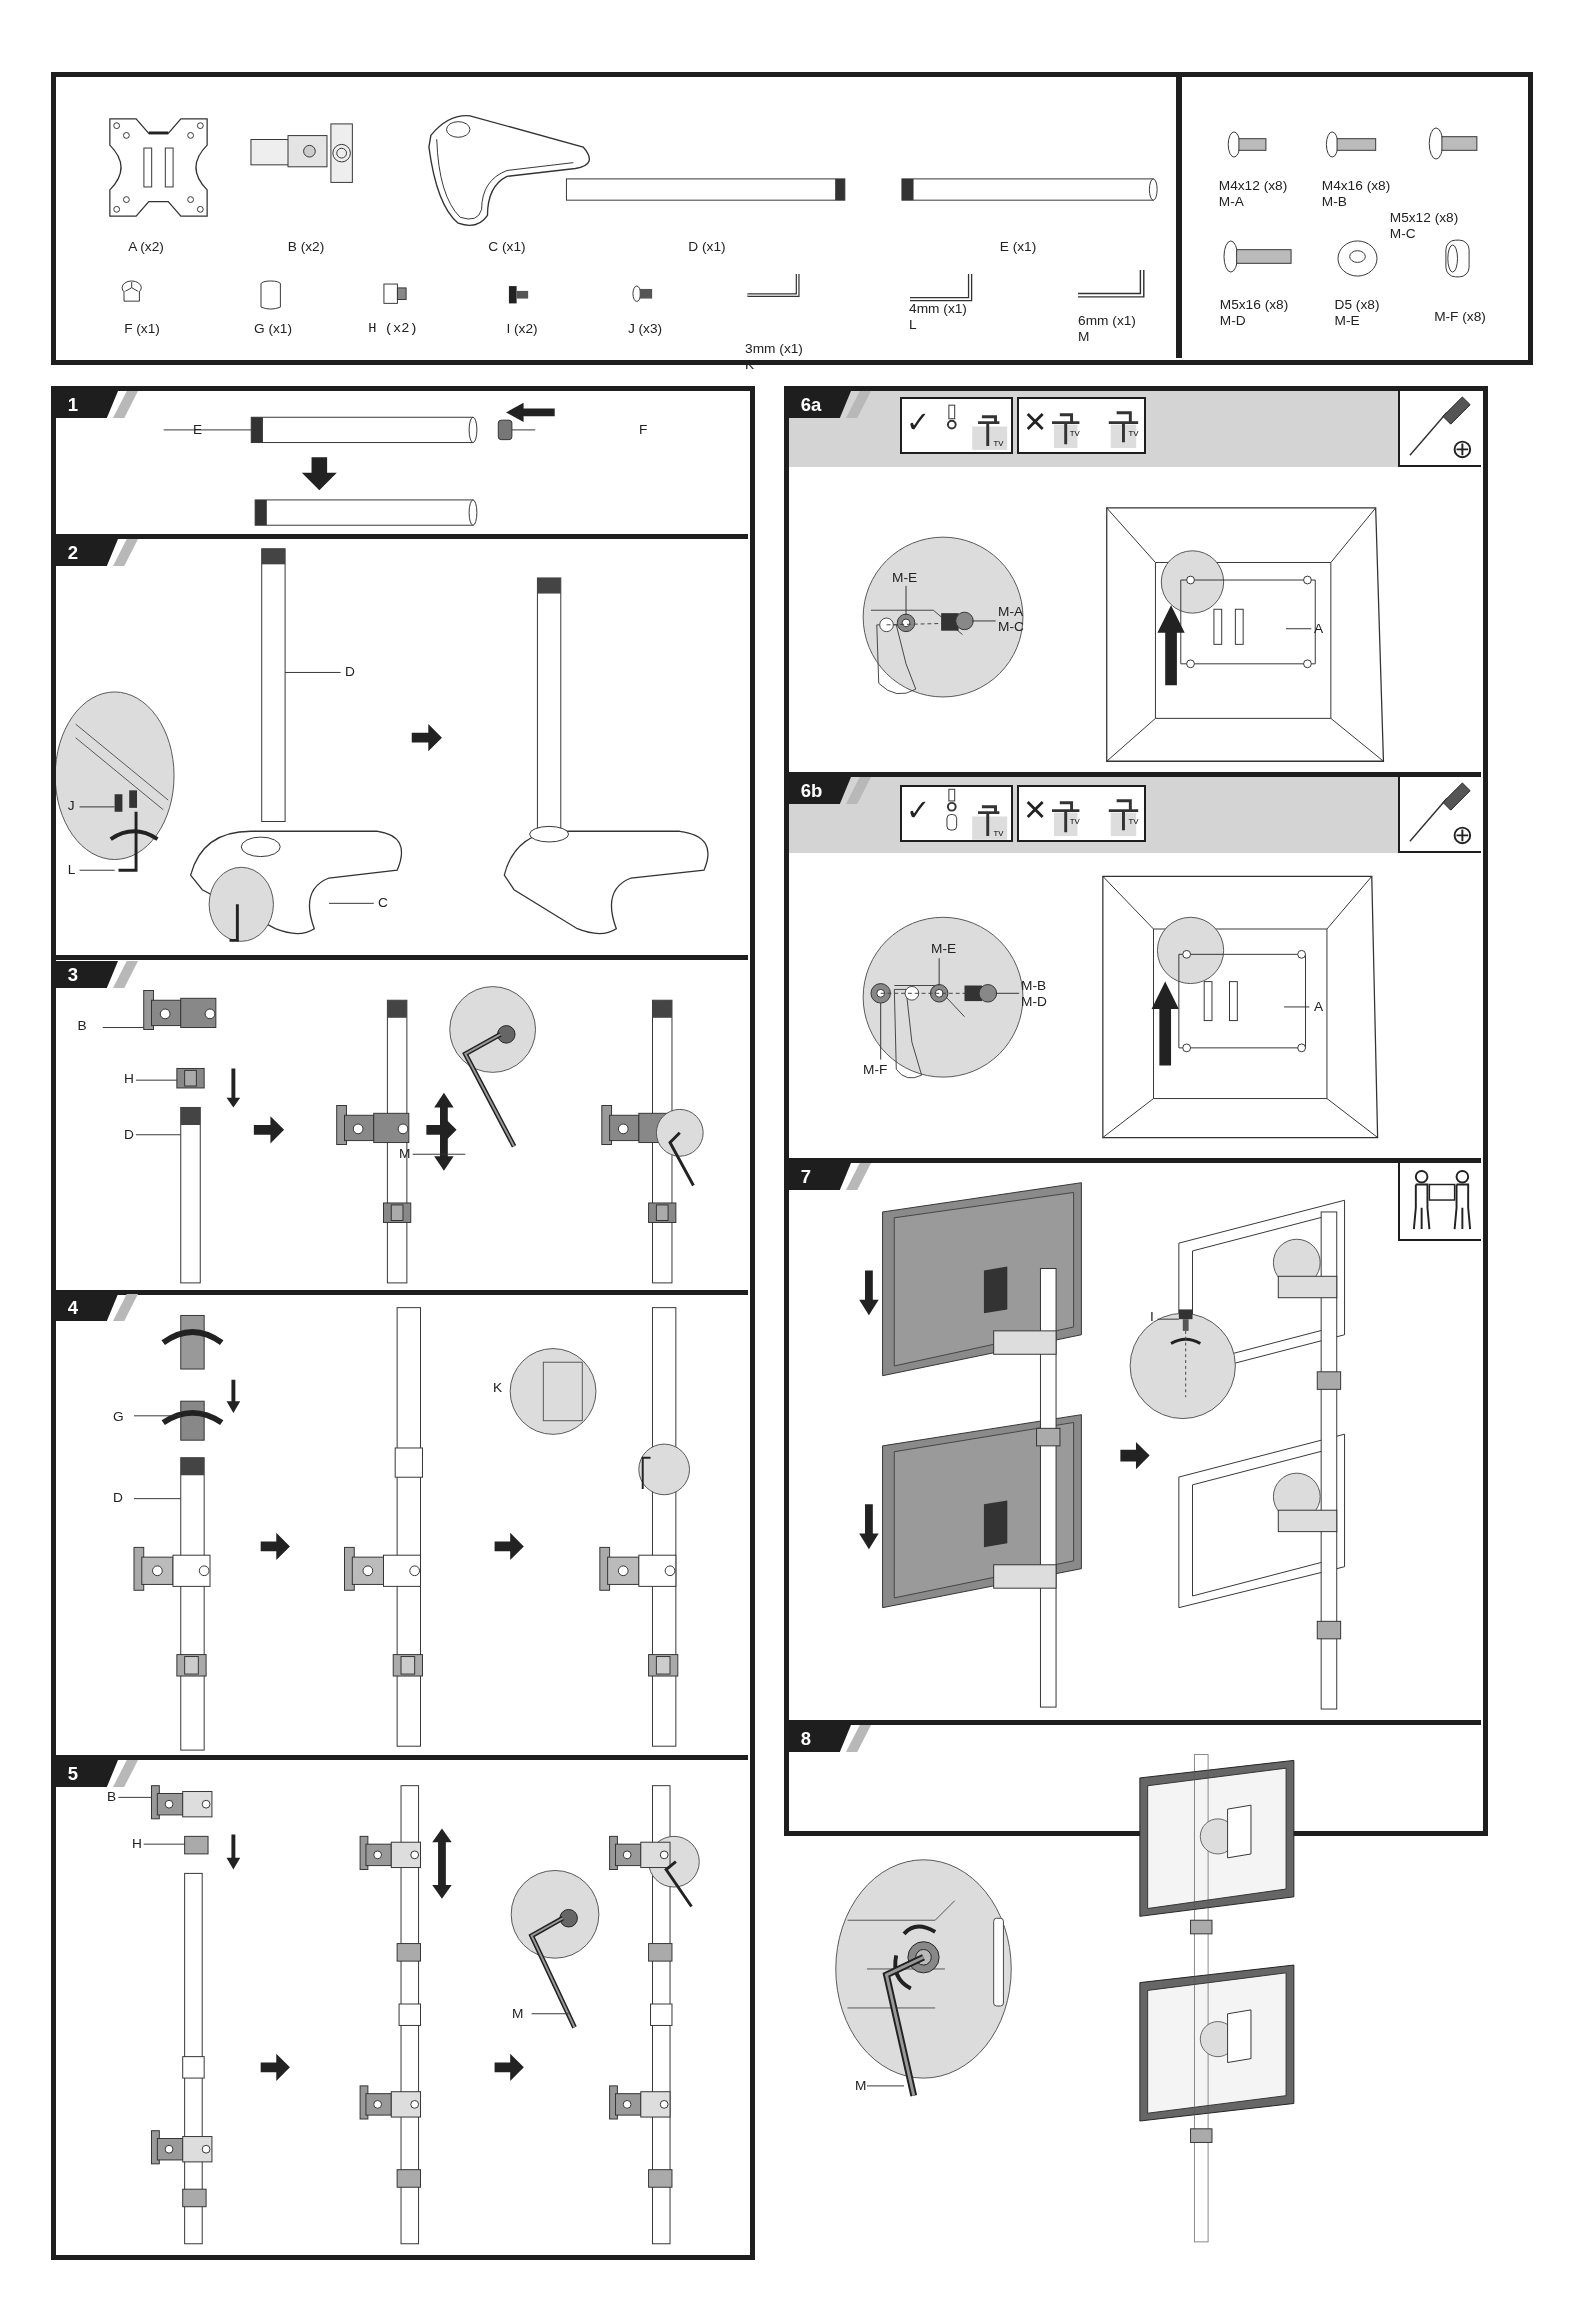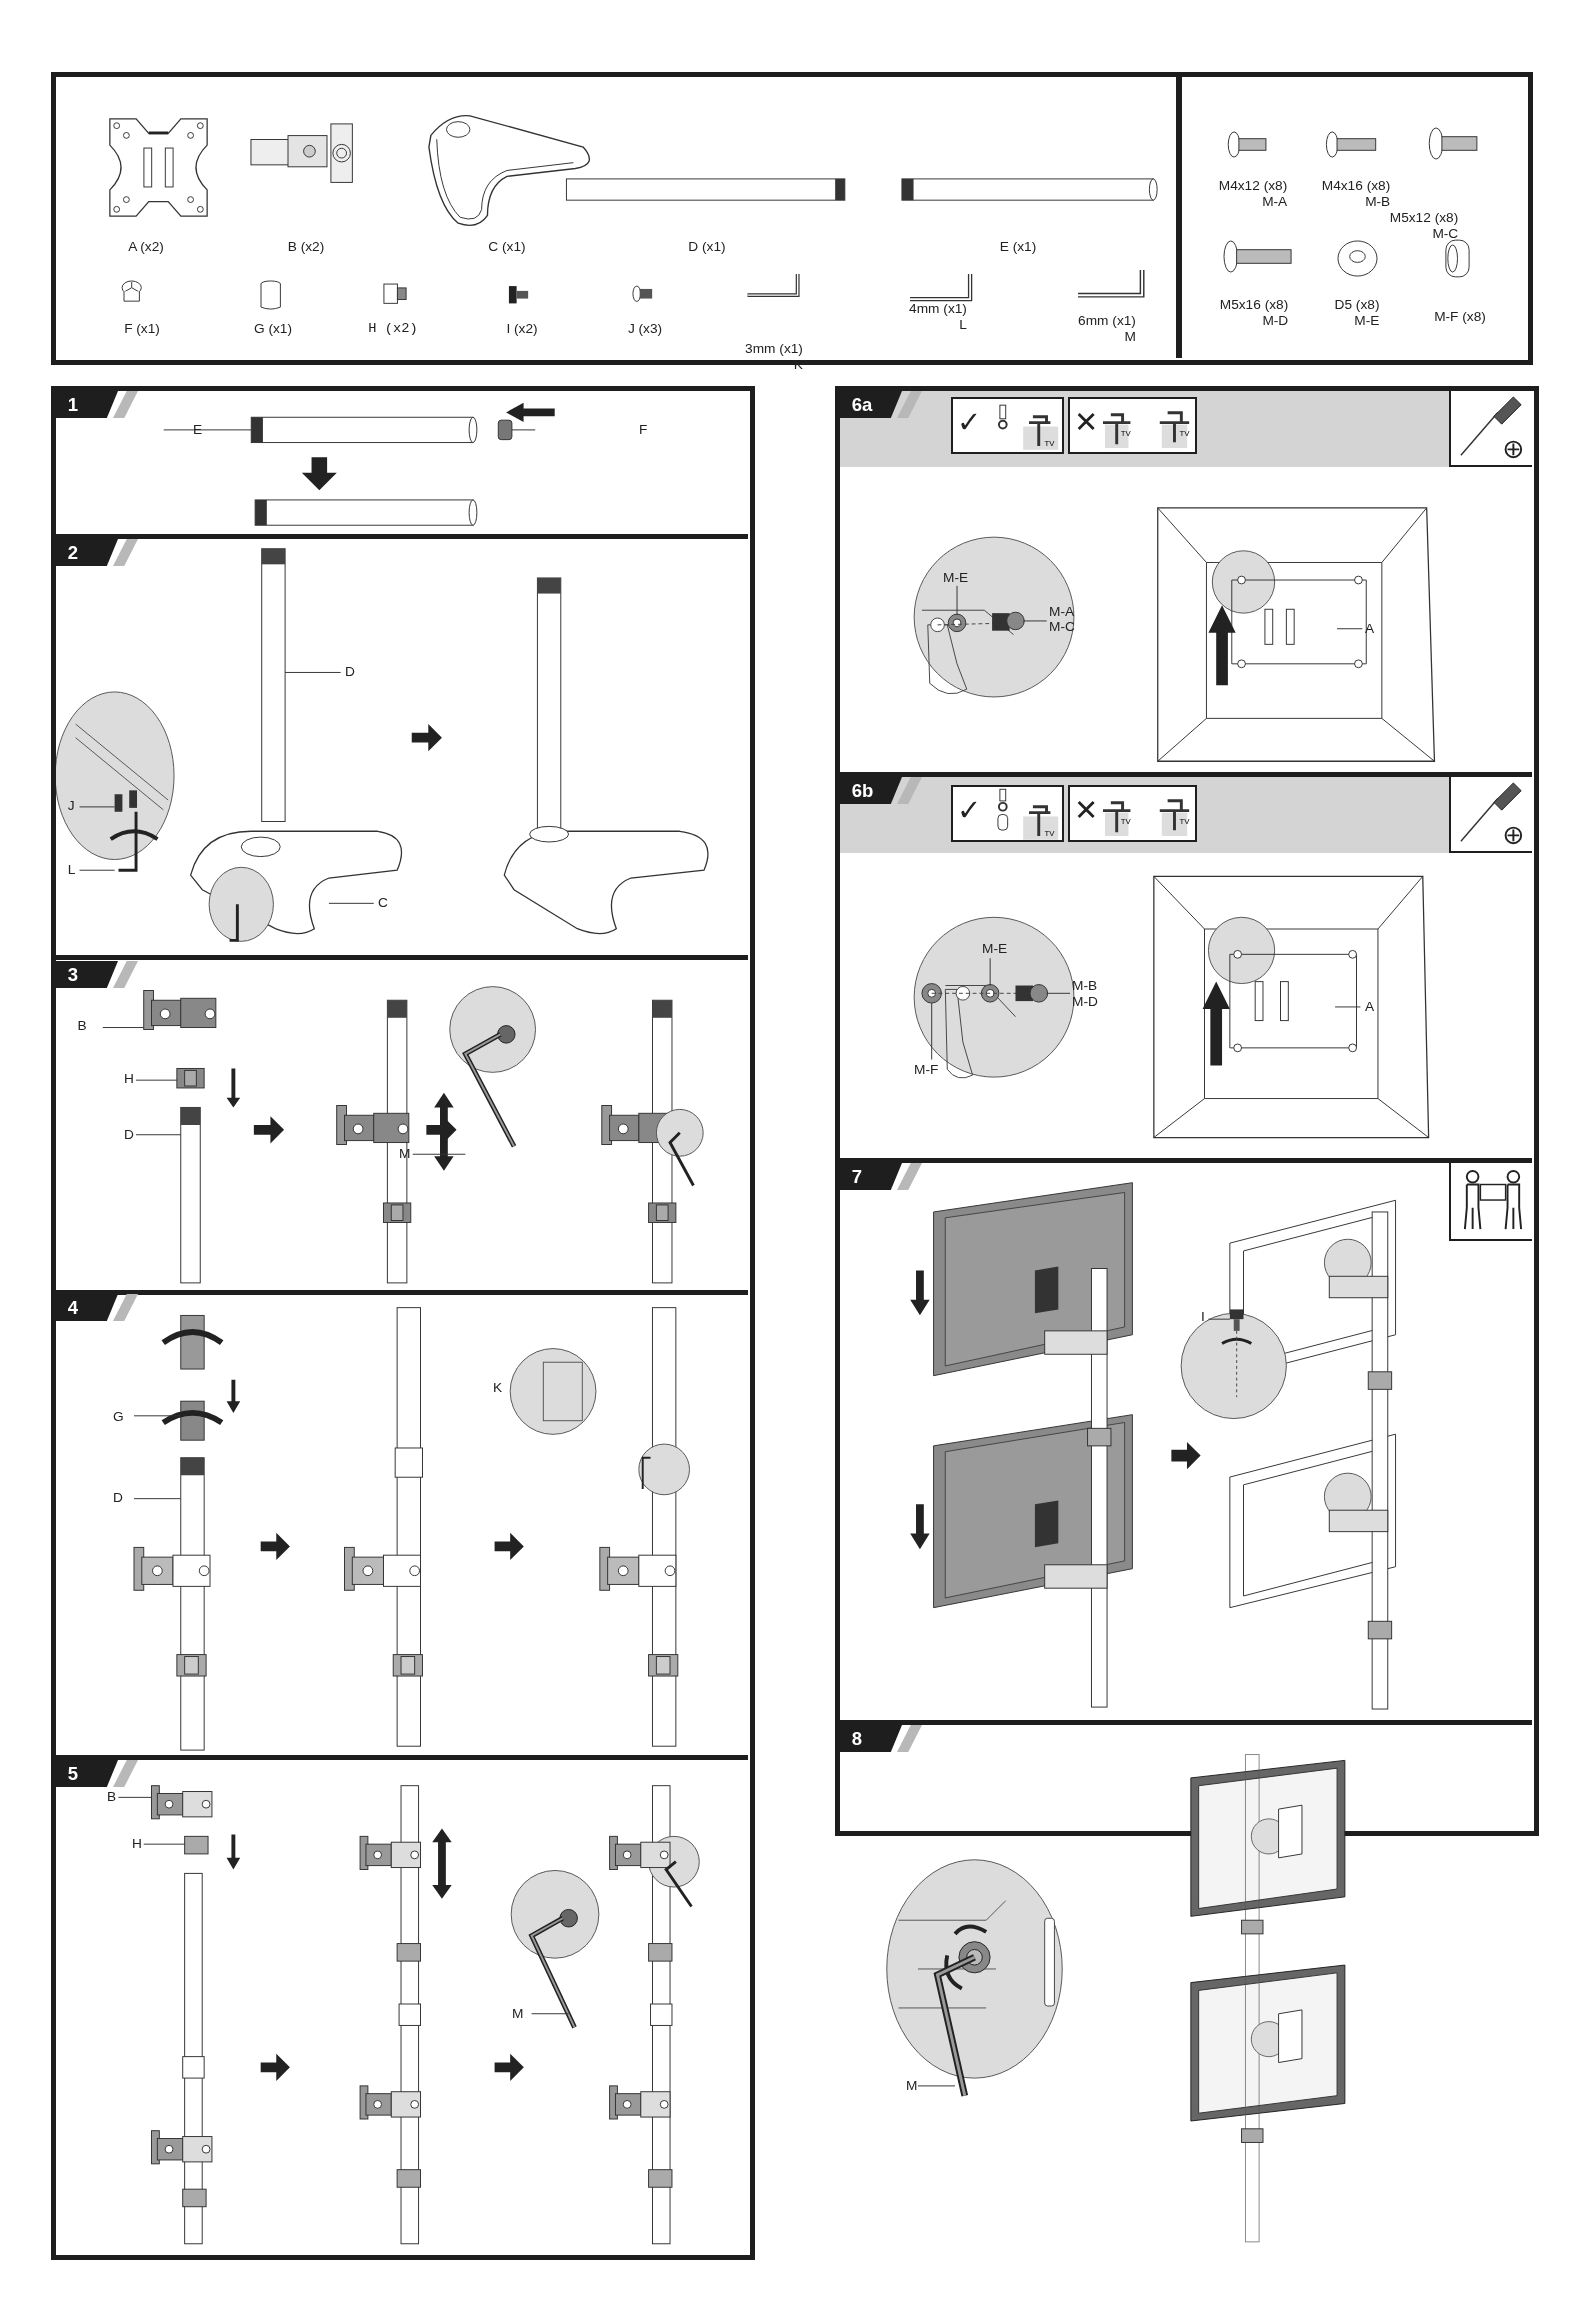--- a/index.html
+++ b/index.html
@@ -7,21 +7,21 @@
   .abs{position:absolute;}
   .frame{position:absolute;border:5.9px solid #1e1e1e;box-sizing:border-box;background:#fff;}
   .panel{position:absolute;border-bottom:5.9px solid #1e1e1e;box-sizing:border-box;overflow:hidden;}
   .panel:last-child{border-bottom:none;}
   .step-badge{position:absolute;left:0;top:0;height:27px;width:86px;}
   .step-badge .blk{position:absolute;left:0;top:0;height:27px;width:62px;background:#1e1e1e;clip-path:polygon(0 0,100% 0,82% 100%,0 100%);}
   .step-badge .gry{position:absolute;left:57px;top:0;height:27px;width:25px;background:#b8b8b8;clip-path:polygon(55% 0,100% 0,45% 100%,0 100%);}
   .step-badge span{position:absolute;left:11.7px;top:2.9px;color:#fff;font-weight:bold;font-size:18.5px;font-family:"Liberation Sans",sans-serif;}
   .lbl2{position:absolute;font-size:13.7px;color:#222;white-space:nowrap;}
   svg{position:absolute;overflow:visible;}
-  .part-lbl{position:absolute;font-size:13.7px;text-align:right;line-height:15.6px;transform:translateX(-50%);white-space:nowrap;}
+  .part-lbl{position:absolute;font-size:13.7px;text-align:left;line-height:15.6px;transform:translateX(-50%);white-space:nowrap;}
   .grayband{position:absolute;left:0;top:0;right:0;height:76px;background:#d4d4d4;}
   .tipbox{position:absolute;border:2px solid #1e1e1e;background:#fff;box-sizing:border-box;}
   .toolbox{position:absolute;border:2px solid #1e1e1e;background:#fff;box-sizing:border-box;border-top:none;border-right:none;}
 </style>
 </head>
 <body>
 
 <div class="frame" style="left:51px;top:72px;width:1482px;height:293px;">
 
   <div class="abs" style="left:1120px;top:0;width:5.9px;height:281px;background:#1e1e1e;"></div>
@@ -415,21 +415,21 @@
       <rect x="610" y="250" width="22" height="22" fill="#fff" stroke="#333"></rect>
       <use href="#bracket5" x="568" y="334"></use>
       <use href="#collar5" x="608" y="420"></use>
     </svg>
     <div class="lbl2" style="left:51px;top:29px;">B</div>
     <div class="lbl2" style="left:76px;top:76px;">H</div>
     <div class="lbl2" style="left:456px;top:246px;">M</div>
   </div>
 </div>
 
-<div class="frame" style="left:835px;top:386px;width:704px;height:1450px;">
+<div class="frame" style="left:784px;top:386px;width:704px;height:1450px;">
 
   <div class="panel" style="left:0;top:0;width:692px;height:386px;">
     <div class="grayband"></div>
     <div class="step-badge">
         <div class="blk"></div>
         <div class="gry"></div>
         <span>6a</span>
       </div>
     <div class="tipbox" style="left:111px;top:5.9px;width:113px;height:57px;">
       <span style="position:absolute;left:3.9px;top:5.9px;font-size:29px;">✓</span>

